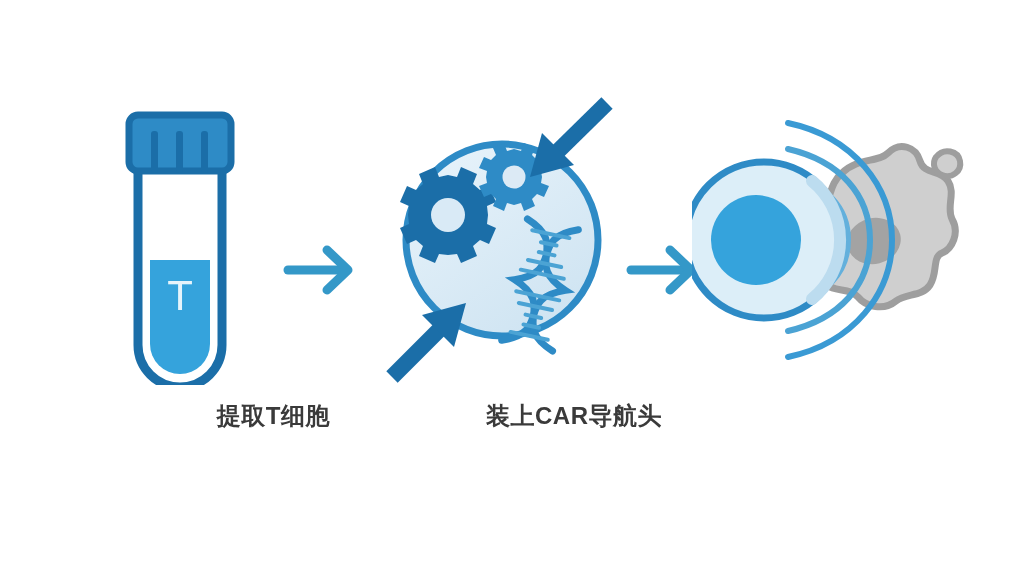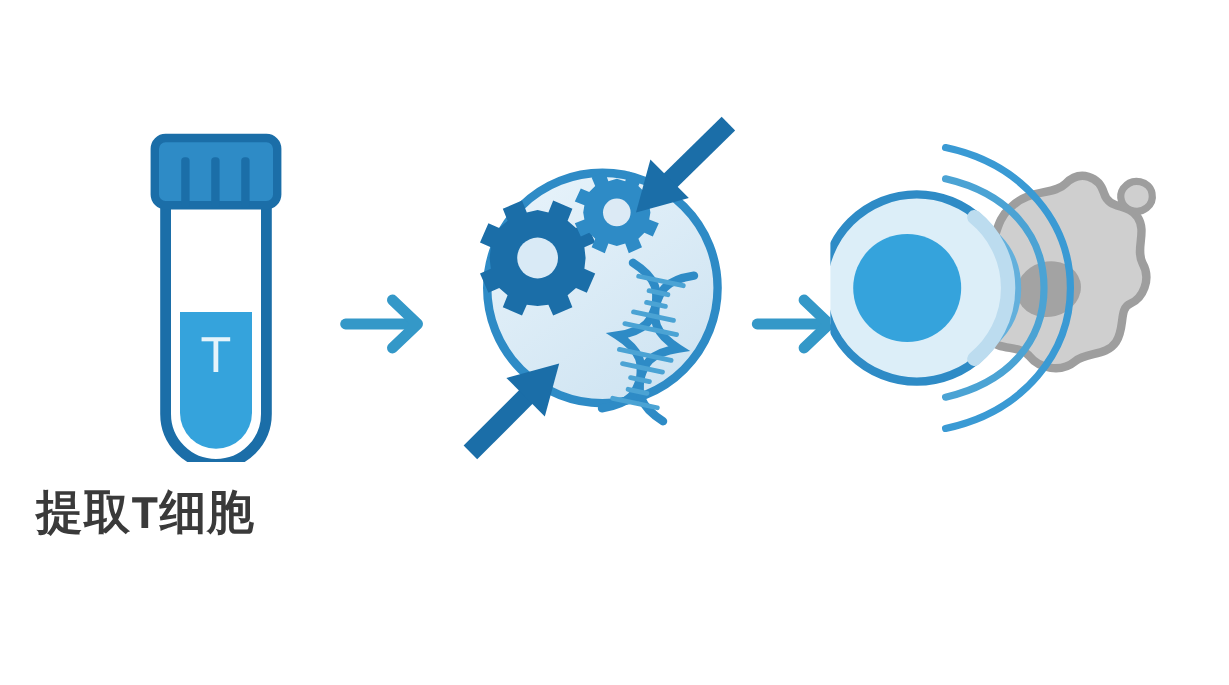--- a/index.html
+++ b/index.html
@@ -35,27 +35,26 @@
     position: absolute;
     left: 0; top: 0;
     width: 300px;
     height: 290px;
   }
   .step-label {
     position: absolute;
     top: 305px;
     left: 0;
     width: 300px;
-    text-align: left;
-    font-size: 39px;
+    text-align: right;
+    font-size: 24px;
     font-weight: 700;
     color: #3a3a3a;
     letter-spacing: 0.5px;
     white-space: nowrap;
-    font-family: Liberation Mono, monospace;
   }
   .connector {
     position: absolute;
     top: 237px;
     width: 80px;
     height: 66px;
   }
   #connector-1 { left: 282px; }
   #connector-2 { left: 625px; }
 </style>
@@ -154,20 +153,21 @@
           <line x1="245" y1="8" x2="190" y2="62" stroke="#1b6ea8" stroke-width="16" stroke-linecap="butt"></line>
           <polygon points="168,82 212,70 180,38" fill="#1b6ea8"></polygon>
         </g>
 
         <g>
           <line x1="30" y1="282" x2="82" y2="230" stroke="#1b6ea8" stroke-width="16" stroke-linecap="butt"></line>
           <polygon points="104,208 60,220 92,252" fill="#1b6ea8"></polygon>
         </g>
       </svg>
     </div>
+    <div class="step-label">装上CAR导航头</div>
   </div>
 
   <div class="connector" id="connector-2">
     <svg width="80" height="66" viewBox="0 0 80 66" xmlns="http://www.w3.org/2000/svg">
       <line x1="6" y1="33" x2="56" y2="33" stroke="#3498c8" stroke-width="9" stroke-linecap="round"></line>
       <polyline points="45,13 66,33 45,53" fill="none" stroke="#3498c8" stroke-width="9" stroke-linecap="round" stroke-linejoin="round"></polyline>
     </svg>
   </div>
 
   <div class="step" id="step-3">

